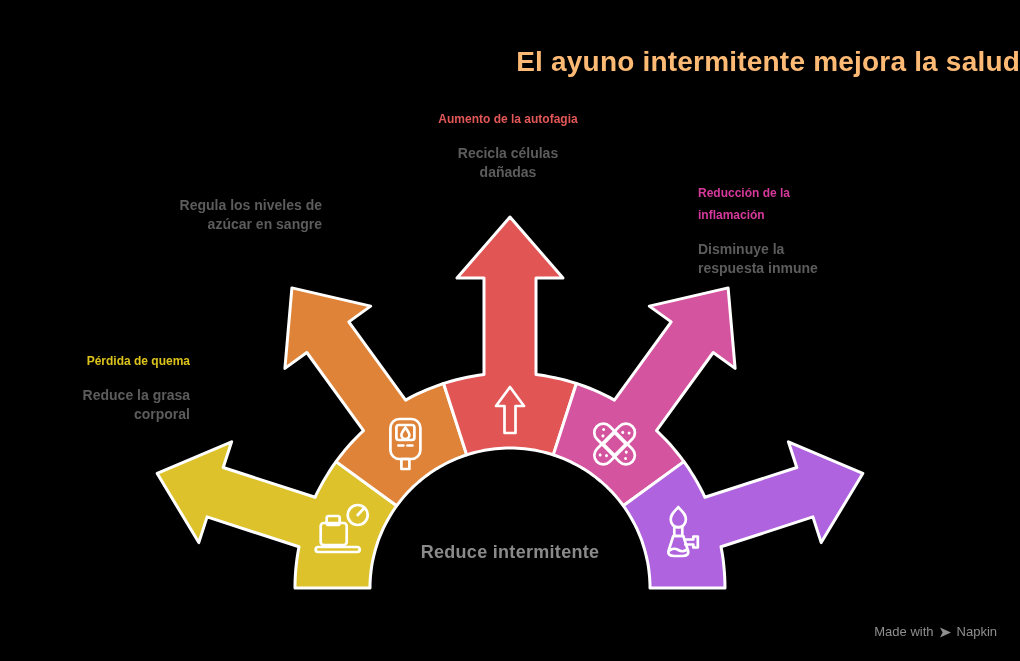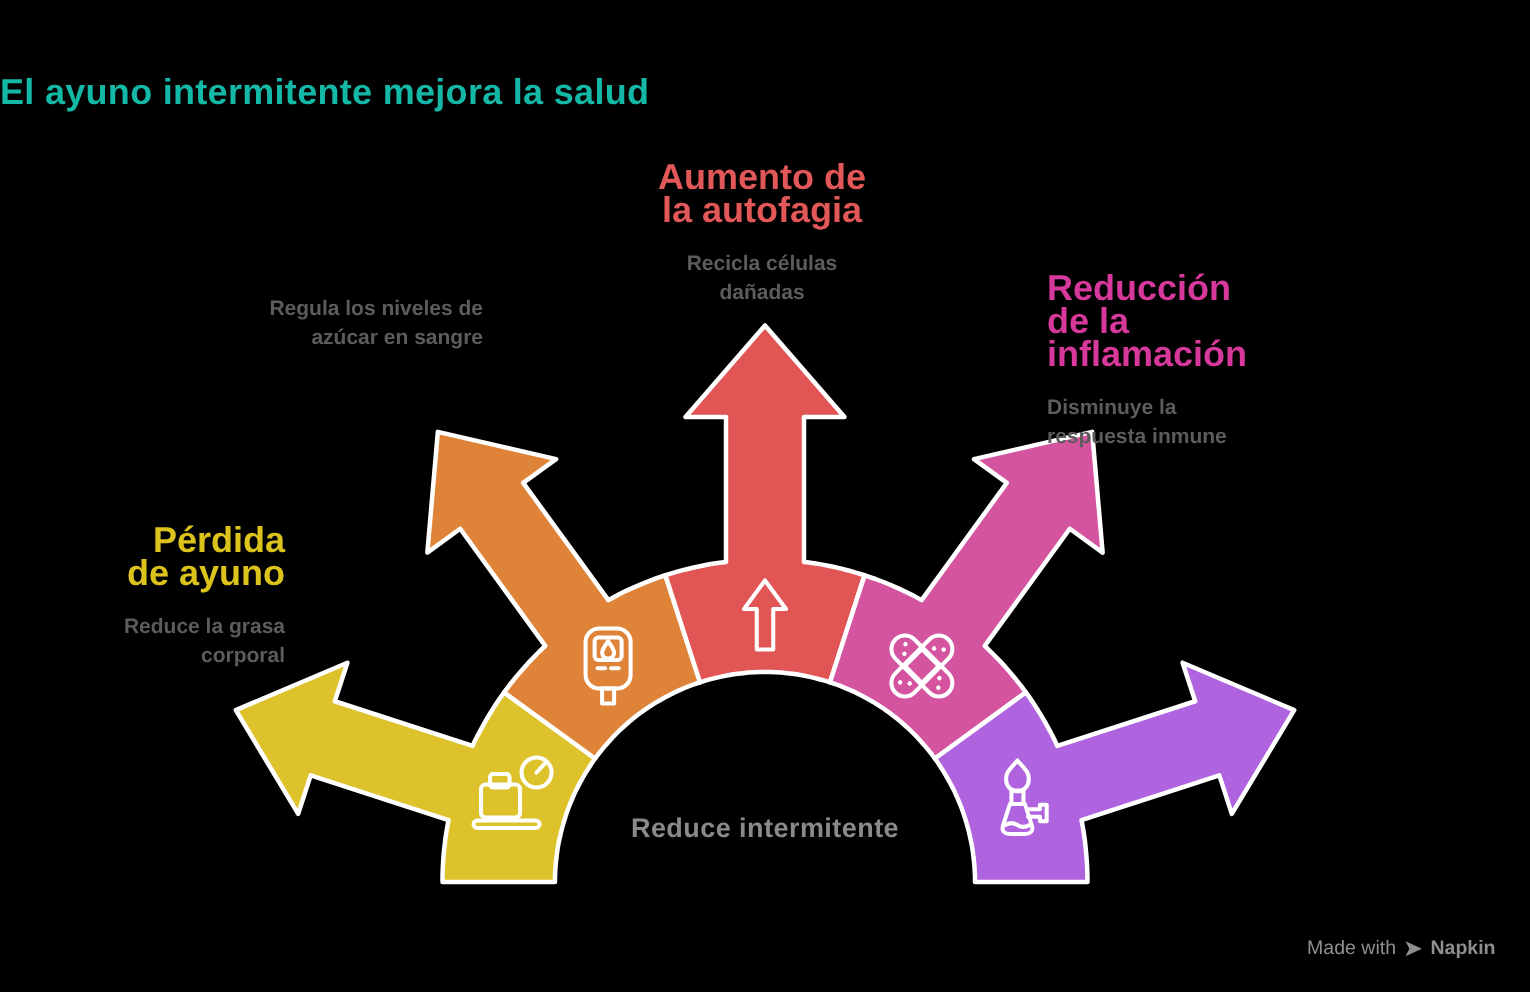--- a/index.html
+++ b/index.html
@@ -6,28 +6,28 @@
   .stage{
     position:relative;
     width:1020px;height:661px;
     background:#000;
     overflow:hidden;
     font-family:"Liberation Sans", sans-serif;
   }
   .stage *{box-sizing:border-box;}
   .main-title{
     position:absolute;top:48px;left:0;width:1020px;
-    text-align:left;
-    font-size:24px;line-height:28px;font-weight:700;
-    color:#14b8a6;letter-spacing:.2px;
+    text-align:right;
+    font-size:28px;line-height:28px;font-weight:700;
+    color:#fdba74;letter-spacing:.2px;
   }
   #fan-svg{position:absolute;left:0;top:0;}
   .benefit-label{position:absolute;}
   .benefit-label .heading{
-    font-size:24px;line-height:22px;font-weight:700;
+    font-size:12px;line-height:22px;font-weight:700;
   }
   .benefit-label .desc{
     margin-top:14px;
     font-size:14px;line-height:19px;font-weight:700;
     color:#5c5c5c;
   }
   .label-s0{left:80px;top:350px;width:110px;text-align:right;}
   .label-s1{left:172px;top:182px;width:150px;text-align:right;}
   .label-s2{left:428px;top:108px;width:160px;text-align:center;}
   .label-s2 .desc{max-width:130px;margin-left:auto;margin-right:auto;}
@@ -37,21 +37,21 @@
     position:absolute;top:540px;left:0;width:1020px;
     text-align:center;
     font-size:18px;line-height:24px;font-weight:700;
     color:#8a8a8a;letter-spacing:.3px;
   }
   .watermark{
     position:absolute;top:624px;right:23px;
     display:flex;align-items:center;gap:5px;
     font-size:13px;line-height:16px;color:#8f8f8f;
   }
-  .watermark .brand{font-weight:700;}
+  .watermark .brand{font-weight:400;}
 </style>
 </head>
 <body>
 
 <div class="stage">
 
   <div class="main-title">El ayuno intermitente mejora la salud</div>
 
   <svg id="fan-svg" width="1020" height="661" viewBox="0 0 1020 661">
     <defs>
@@ -106,21 +106,21 @@
       <path d="M553.3,454.9L556.7,456.0L560.2,457.3L563.6,458.7L566.9,460.1L570.3,461.6L573.6,463.3L576.8,465.0L580.0,466.8L583.1,468.6L586.2,470.6L589.3,472.6L592.3,474.7L595.2,476.9L598.1,479.2L600.9,481.5L603.7,484.0L606.4,486.4L609.0,489.0L611.6,491.6L614.0,494.3L616.5,497.1L618.8,499.9L621.1,502.8L623.3,505.7L683.9,461.6L683.9,461.6L680.6,457.1L677.1,452.7L673.5,448.4L669.8,444.1L666.0,440.0L662.0,436.0L658.0,432.0L656.5,430.6L713.2,352.5L735.1,368.4L728.1,287.9L649.3,306.1L671.2,321.9L614.4,400.1L609.5,397.4L604.4,394.8L599.3,392.4L594.2,390.2L589.0,388.0L583.7,386.0L578.4,384.2L576.4,383.5Z" fill="#d4549f" stroke="#ffffff" stroke-width="3" stroke-linejoin="round"></path>
       <path d="M623.3,505.7L625.4,508.7L627.4,511.8L629.4,514.9L631.2,518.0L633.0,521.2L634.7,524.4L636.4,527.7L637.9,531.1L639.3,534.4L640.7,537.8L642.0,541.3L643.1,544.7L644.2,548.2L645.2,551.8L646.1,555.3L646.9,558.9L647.7,562.5L648.3,566.1L648.8,569.7L649.2,573.4L649.6,577.0L649.8,580.7L650.0,584.3L650.0,588.0L725.0,588.0L725.0,588.0L724.9,582.4L724.7,576.7L724.3,571.1L723.8,565.5L723.2,559.9L722.4,554.4L721.4,548.8L721.0,546.8L812.9,516.9L821.2,542.6L862.8,473.4L788.4,441.8L796.8,467.5L704.9,497.3L702.5,492.2L699.9,487.2L697.2,482.3L694.4,477.4L691.4,472.7L688.4,467.9L685.2,463.3L683.9,461.6Z" fill="#af63de" stroke="#ffffff" stroke-width="3" stroke-linejoin="round"></path>
       <use href="#icon-luggage-scale" xlink:href="#icon-luggage-scale" transform="translate(310.7,503.0)"></use>
       <use href="#icon-glucose-meter" xlink:href="#icon-glucose-meter" transform="translate(375.4,414.0)"></use>
       <use href="#icon-up-arrow" xlink:href="#icon-up-arrow" transform="translate(480.0,380.0)"></use>
       <use href="#icon-crossed-bandages" xlink:href="#icon-crossed-bandages" transform="translate(584.6,414.0)"></use>
       <use href="#icon-bunsen-burner" xlink:href="#icon-bunsen-burner" transform="translate(649.3,503.0)"></use>
     </svg>
 
   <div class="benefit-label label-s0">
-    <div class="heading" style="color: rgb(220, 195, 28);">Pérdida de ayuno</div>
+    <div class="heading" style="color: rgb(220, 195, 28);">Pérdida de quema</div>
     <div class="desc">Reduce la grasa corporal</div>
   </div>
 
   <div class="benefit-label label-s1">
     <div class="desc">Regula los niveles de azúcar en sangre</div>
   </div>
 
   <div class="benefit-label label-s2">
     <div class="heading" style="color: rgb(226, 87, 87);">Aumento de la autofagia</div>
     <div class="desc">Recicla células dañadas</div>

